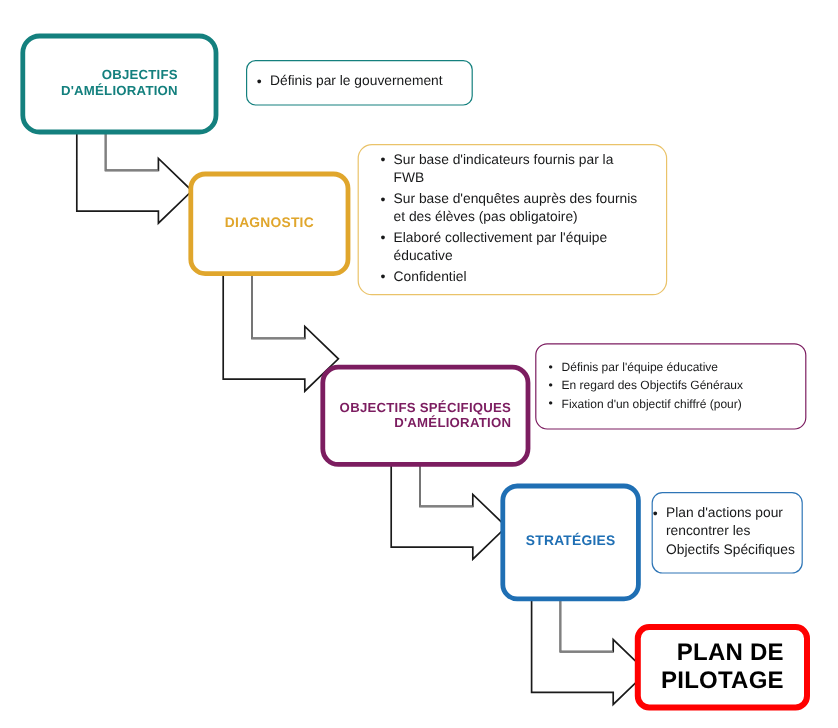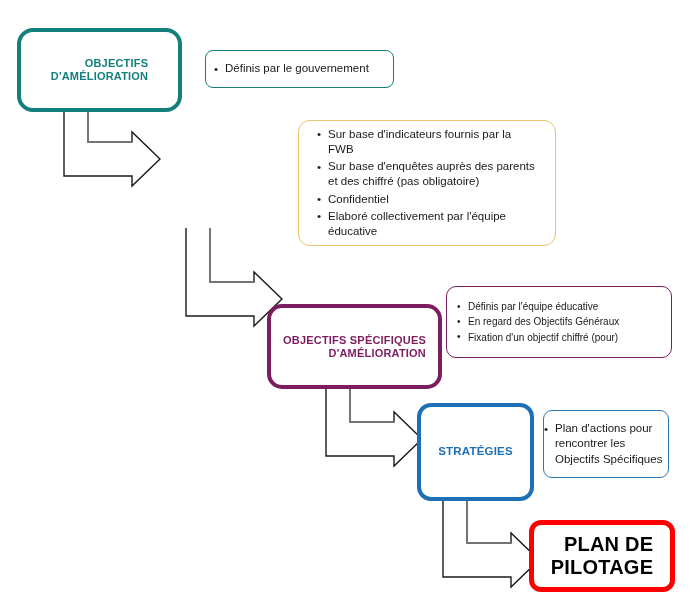--- a/index.html
+++ b/index.html
@@ -116,27 +116,30 @@
     <span class="stage-label">OBJECTIFS
 D'AMÉLIORATION</span>
   </div>
 
   <div class="note-box" style="left:185px; top:50px; width:189px; height:37px; border-color:#14807E; border-radius:8px; padding:18px 8px; font-size:11.5px;margin-left:20px;">
     <ul class="note-list">
       <li>Définis par le gouvernement</li>
     </ul>
   </div>
 
+  <div class="stage-box" style="left:157px; top:143px; width:135px; height:87px; border:4px solid #E0A62C; border-radius:14px; color:#E0A62C; font-size:11.5px;">
+    <span class="stage-label">DIAGNOSTIC</span>
+  </div>
 
   <div class="note-box" style="left:298px; top:120px; width:258px; height:126px; border-color:#EAC36A; border-radius:12px; padding:8px 18px; font-size:11.5px;">
     <ul class="note-list">
       <li>Sur base d'indicateurs fournis par la FWB</li>
-      <li>Sur base d'enquêtes auprès des parents et des chiffré (pas obligatoire)</li>
+      <li>Sur base d'enquêtes auprès des fournis et des élèves (pas obligatoire)</li>
+      <li>Elaboré collectivement par l'équipe éducative</li>
       <li>Confidentiel</li>
-      <li>Elaboré collectivement par l'équipe éducative</li>
     </ul>
   </div>
 
   <div class="stage-box" style="left:267px; top:279px; width:175px; height:85px; border:4px solid #7C1D60; border-radius:15px; color:#7C1D60; font-size:11px;margin-top:25px;">
     <span class="stage-label">OBJECTIFS SPÉCIFIQUES
 D'AMÉLIORATION</span>
   </div>
 
   <div class="note-box" style="left:446px; top:286px; width:226px; height:72px; border-color:#7C1D60; border-radius:10px; padding:6px 10px; font-size:10px;">
     <ul class="note-list">

